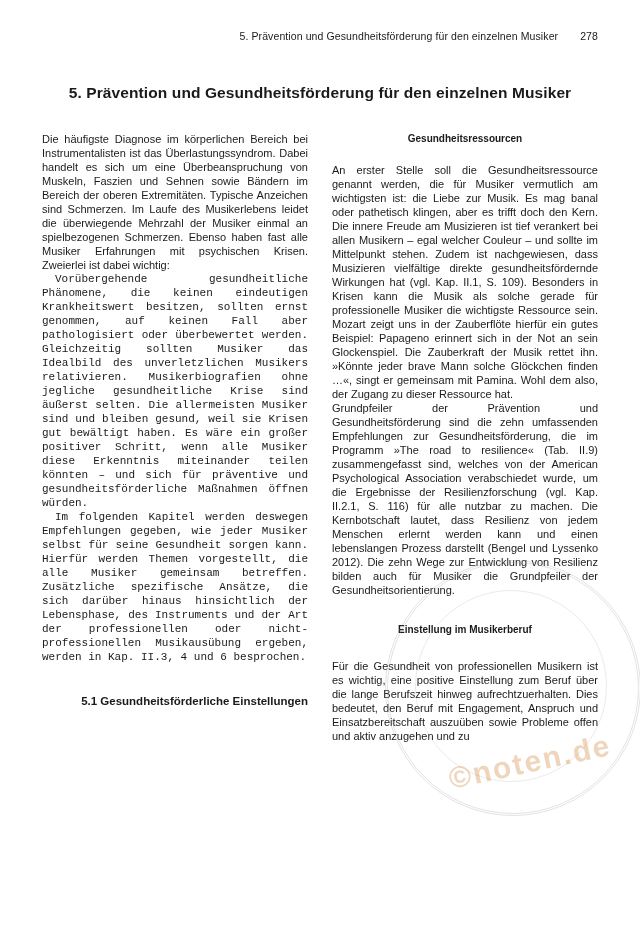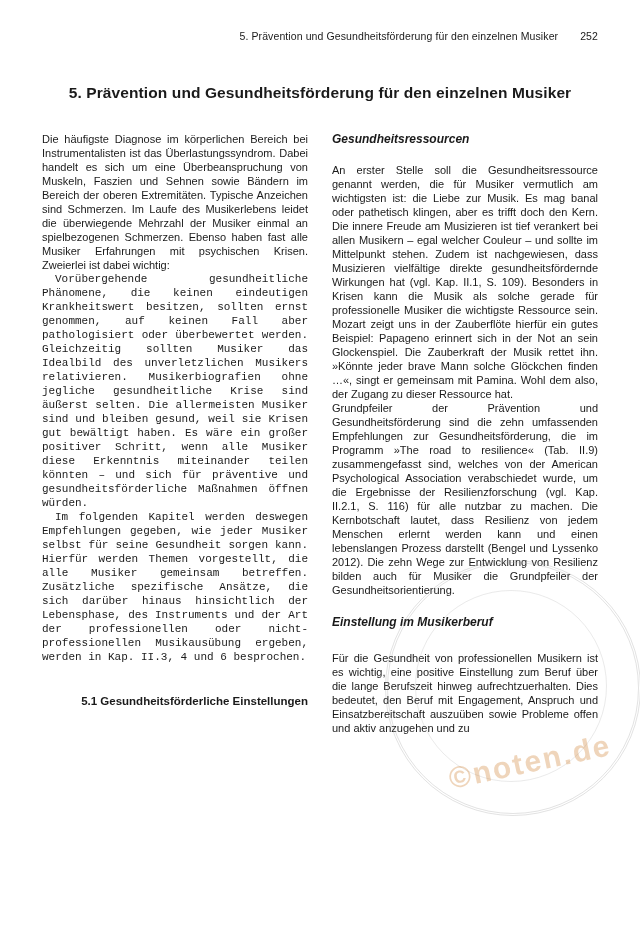--- a/index.html
+++ b/index.html
@@ -60,27 +60,27 @@
   }
   .col p.spaced {
   }
   .section-heading {
     font-size: 11.5px;
     font-weight: 700;
     margin: 30px 0 15px 0;
     text-align: right;
   }
   .subsection-heading {
-    font-size: 12px;
+    font-size: 10px;
     font-weight: 700;
-    font-style: italic;
+    text-align: center;
     margin: 0 0 17px 0;
   }
   .subsection-heading.mid {
-    margin-top: 18px;
+    margin-top: 26px;
     margin-bottom: 22px;
   }
   
   .watermark {
     position: absolute;
     pointer-events: none;
     z-index: 5;
   }
   .wm-circle {
     position: absolute;
@@ -113,21 +113,21 @@
     text-align: center;
   }
 </style>
 </head>
 <body>
 
 <div class="page">
 
   <div class="running-header">
     <span>5. Prävention und Gesundheitsförderung für den einzelnen Musiker</span>
-    <span class="pagenum">252</span>
+    <span class="pagenum">278</span>
   </div>
 
   <h1 class="article-title">5. Prävention und Gesundheitsförderung für den einzelnen Musiker</h1>
 
   <div class="columns">
 
     <div class="col">
       <p>Die häufigste Diagnose im körperlichen Bereich bei Instrumentalisten ist das Überlastungssyndrom. Dabei handelt es sich um eine Überbeanspruchung von Muskeln, Faszien und Sehnen sowie Bändern im Bereich der oberen Extremitäten. Typische Anzeichen sind Schmerzen. Im Laufe des Musikerlebens leidet die überwiegende Mehrzahl der Musiker einmal an spielbezogenen Schmerzen. Ebenso haben fast alle Musiker Erfahrungen mit psychischen Krisen. Zweierlei ist dabei wichtig:</p>
       <p class="indent">Vorübergehende gesundheitliche Phänomene, die keinen eindeutigen Krankheitswert besitzen, sollten ernst genommen, auf keinen Fall aber pathologisiert oder überbewertet werden. Gleichzeitig sollten Musiker das Idealbild des unverletzlichen Musikers relativieren. Musikerbiografien ohne jegliche gesundheitliche Krise sind äußerst selten. Die allermeisten Musiker sind und bleiben gesund, weil sie Krisen gut bewältigt haben. Es wäre ein großer positiver Schritt, wenn alle Musiker diese Erkenntnis miteinander teilen könnten – und sich für präventive und gesundheitsförderliche Maßnahmen öffnen würden.</p>
       <p class="indent">Im folgenden Kapitel werden deswegen Empfehlungen gegeben, wie jeder Musiker selbst für seine Gesundheit sorgen kann. Hierfür werden Themen vorgestellt, die alle Musiker gemeinsam betreffen. Zusätzliche spezifische Ansätze, die sich darüber hinaus hinsichtlich der Lebensphase, des Instruments und der Art der professionellen oder nicht-professionellen Musikausübung ergeben, werden in Kap. II.3, 4 und 6 besprochen.</p>

